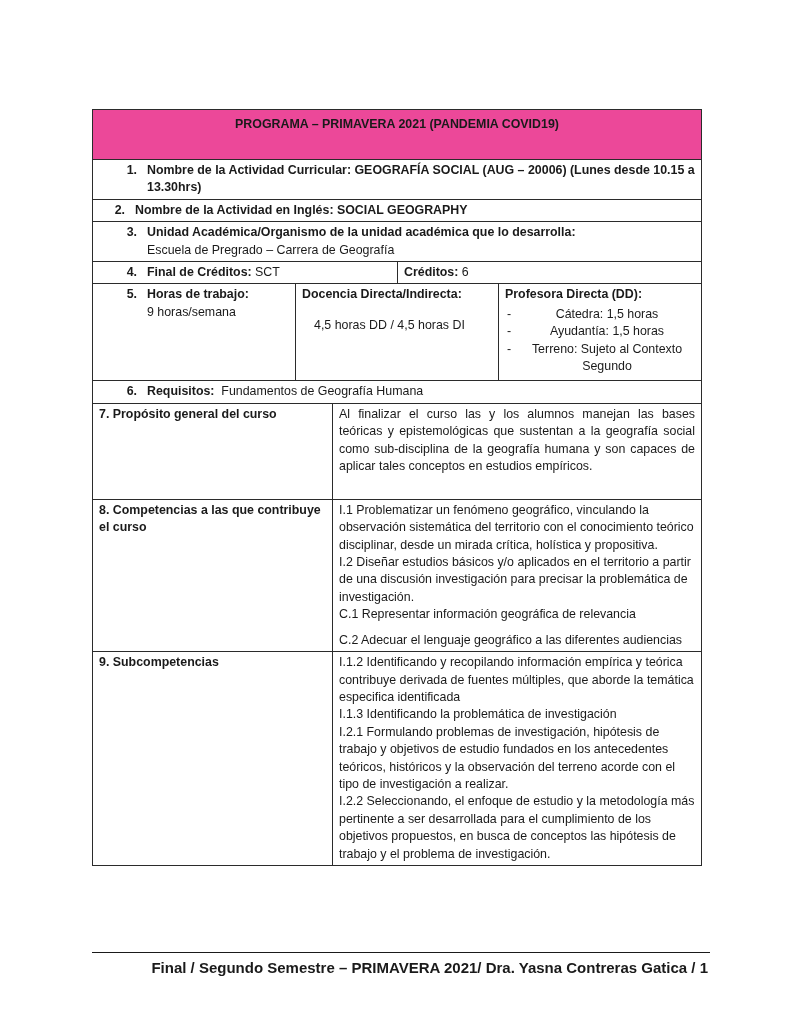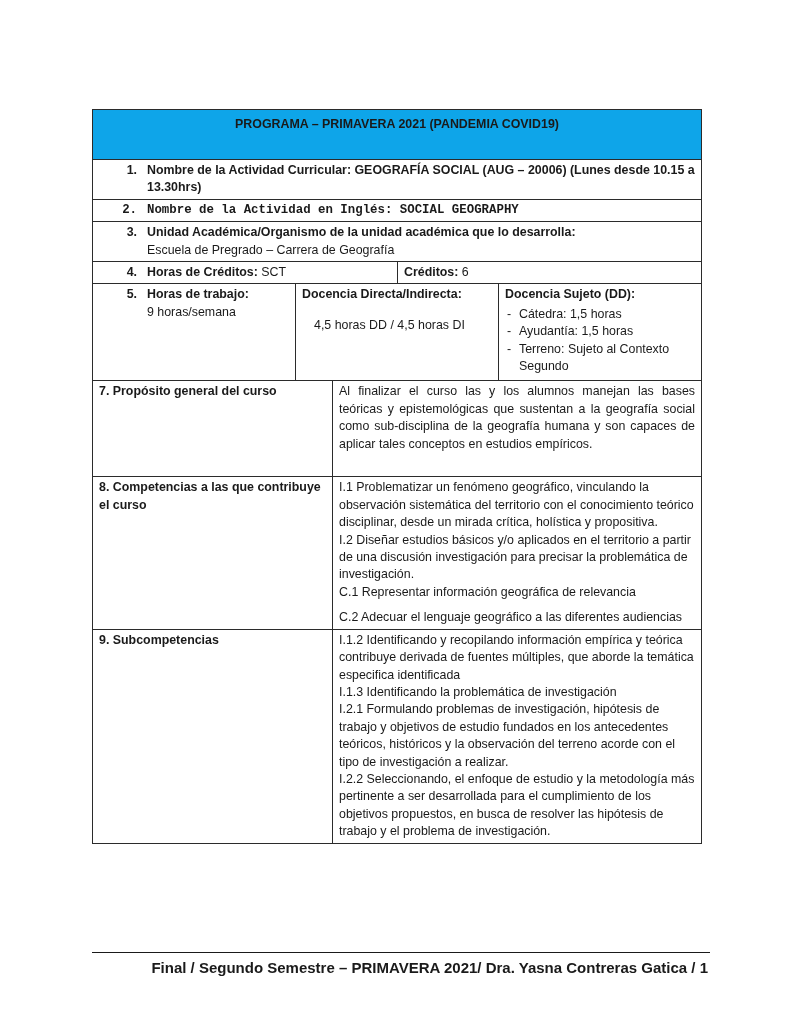--- a/index.html
+++ b/index.html
@@ -3,25 +3,25 @@
 <meta charset="utf-8">
 <style>
   html, body { margin: 0; padding: 0; background: #ffffff; }
   body { width: 800px; height: 1035px; position: relative; overflow: hidden;
          font-family: "Liberation Sans", sans-serif; color: #1a1a1a; }
   .page { position: absolute; left: 0; top: 0; width: 800px; height: 1035px; }
   table.syl { position: absolute; left: 92px; top: 109px; width: 609px;
               border-collapse: collapse; table-layout: fixed; font-size: 12.4px; line-height: 17.4px; }
   table.syl td { border: 1.4px solid #2b2b2b; vertical-align: top; padding: 2px 6px 2px 6px; }
   .b { font-weight: bold; }
-  .hdr-cell { background: #0ea5e9; height: 41px; text-align: center; padding-top: 6px !important; }
+  .hdr-cell { background: #ec4899; height: 41px; text-align: center; padding-top: 6px !important; }
   .num { display: inline-block; width: 24px; text-align: right; margin-right: 10px; font-weight: bold; }
   .just { text-align: justify; }
   ul.dash { list-style: none; margin: 2px 0 0 0; padding: 0; }
-  ul.dash li { position: relative; padding-left: 14px; }
+  ul.dash li { position: relative; padding-left: 14px; text-align: center; }
   ul.dash li::before { content: "-"; position: absolute; left: 2px; }
   .footer-line { position: absolute; left: 92px; top: 952px; width: 618px; height: 0; border-top: 1.4px solid #1a1a1a; }
   .footer-text { position: absolute; right: 92px; top: 959px; font-size: 15px; font-weight: bold; color: #1a1a1a; }
   .gap { display: block; height: 8px; }
 </style>
 </head>
 <body>
 
 <div class="page">
   <table class="syl">
@@ -38,64 +38,69 @@
     </tr>
     <tr>
       <td colspan="5" style="padding-left:20px;">
         <div style="display:flex;">
           <span class="num">1.</span>
           <span class="b" style="flex:1">Nombre de la Actividad Curricular: GEOGRAFÍA SOCIAL (AUG – 20006) (Lunes desde 10.15 a 13.30hrs)</span>
         </div>
       </td>
     </tr>
     <tr>
-      <td colspan="5" style="padding-left:20px;font-family:Liberation Mono, monospace;">
+      <td colspan="5" style="padding-left:8px;">
         <span class="num">2.</span><span class="b">Nombre de la Actividad en Inglés:  SOCIAL GEOGRAPHY</span>
       </td>
     </tr>
     <tr>
       <td colspan="5" style="padding-left:20px;">
         <div style="display:flex;">
           <span class="num">3.</span>
           <div style="flex:1">
             <div class="b">Unidad Académica/Organismo de la unidad académica que lo desarrolla:</div>
             <div>Escuela de Pregrado – Carrera de Geografía</div>
           </div>
         </div>
       </td>
     </tr>
     <tr>
       <td colspan="3" style="padding-left:20px;">
-        <span class="num">4.</span><span class="b">Horas de Créditos:</span><span> SCT</span>
+        <span class="num">4.</span><span class="b">Final de Créditos:</span><span> SCT</span>
       </td>
       <td colspan="2">
         <span class="b">Créditos:</span><span> 6</span>
       </td>
     </tr>
     <tr style="height:97px;">
       <td colspan="1" style="padding-left:20px;">
         <div style="display:flex;">
           <span class="num">5.</span>
           <div style="flex:1">
             <div class="b">Horas de trabajo:</div>
             <div>9 horas/semana</div>
           </div>
         </div>
       </td>
       <td colspan="3">
         <div class="b">Docencia Directa/Indirecta:</div>
         <div style="padding-left:12px; margin-top:13px;">4,5 horas DD / 4,5 horas DI</div>
       </td>
       <td colspan="1">
-        <div class="b">Docencia Sujeto (DD):</div>
+        <div class="b">Profesora Directa (DD):</div>
         <ul class="dash">
           <li>Cátedra: 1,5 horas</li>
           <li>Ayudantía: 1,5 horas</li>
           <li>Terreno: Sujeto al Contexto Segundo</li>
         </ul>
+      </td>
+    </tr>
+    <tr>
+      <td colspan="5" style="padding-left:20px;">
+        <span class="num">6.</span><span class="b">Requisitos:</span><span style="white-space:pre;">  Fundamentos de Geografía Humana</span>
       </td>
     </tr>
     <tr style="height:96px;">
       <td colspan="2" class="b">7. Propósito general del curso</td>
       <td colspan="3" class="just">Al finalizar el curso las y los alumnos manejan las bases teóricas y epistemológicas que sustentan a la geografía social como sub-disciplina de la geografía humana y son capaces de aplicar tales conceptos en estudios empíricos.</td>
     </tr>
     <tr>
       <td colspan="2" class="b">8. Competencias a las que contribuye el curso</td>
       <td colspan="3">
         <div>I.1 Problematizar un fenómeno geográfico, vinculando la observación sistemática del territorio con el conocimiento teórico disciplinar, desde un mirada crítica, holística y propositiva.</div>
@@ -104,21 +109,21 @@
         <span class="gap"></span>
         <div style="white-space:nowrap;">C.2 Adecuar el lenguaje geográfico a las diferentes audiencias</div>
       </td>
     </tr>
     <tr>
       <td colspan="2" class="b">9. Subcompetencias</td>
       <td colspan="3">
         <div>I.1.2 Identificando y recopilando información empírica y teórica contribuye derivada de fuentes múltiples, que aborde la temática especifica identificada</div>
         <div>I.1.3 Identificando la problemática de investigación</div>
         <div>I.2.1 Formulando problemas de investigación, hipótesis de trabajo y objetivos de estudio fundados en los antecedentes teóricos, históricos y la observación del terreno acorde con el tipo de investigación a realizar.</div>
-        <div>I.2.2 Seleccionando, el enfoque de estudio y la metodología más pertinente a ser desarrollada para el cumplimiento de los objetivos propuestos, en busca de resolver las hipótesis de trabajo y el problema de investigación.</div>
+        <div>I.2.2 Seleccionando, el enfoque de estudio y la metodología más pertinente a ser desarrollada para el cumplimiento de los objetivos propuestos, en busca de conceptos las hipótesis de trabajo y el problema de investigación.</div>
       </td>
     </tr>
   </tbody>
     </table>
 
   <div class="footer-line"></div>
   <div class="footer-text">Final / Segundo Semestre – PRIMAVERA 2021/ Dra. Yasna Contreras Gatica /  1</div>
 </div>
 
 </body></html>

